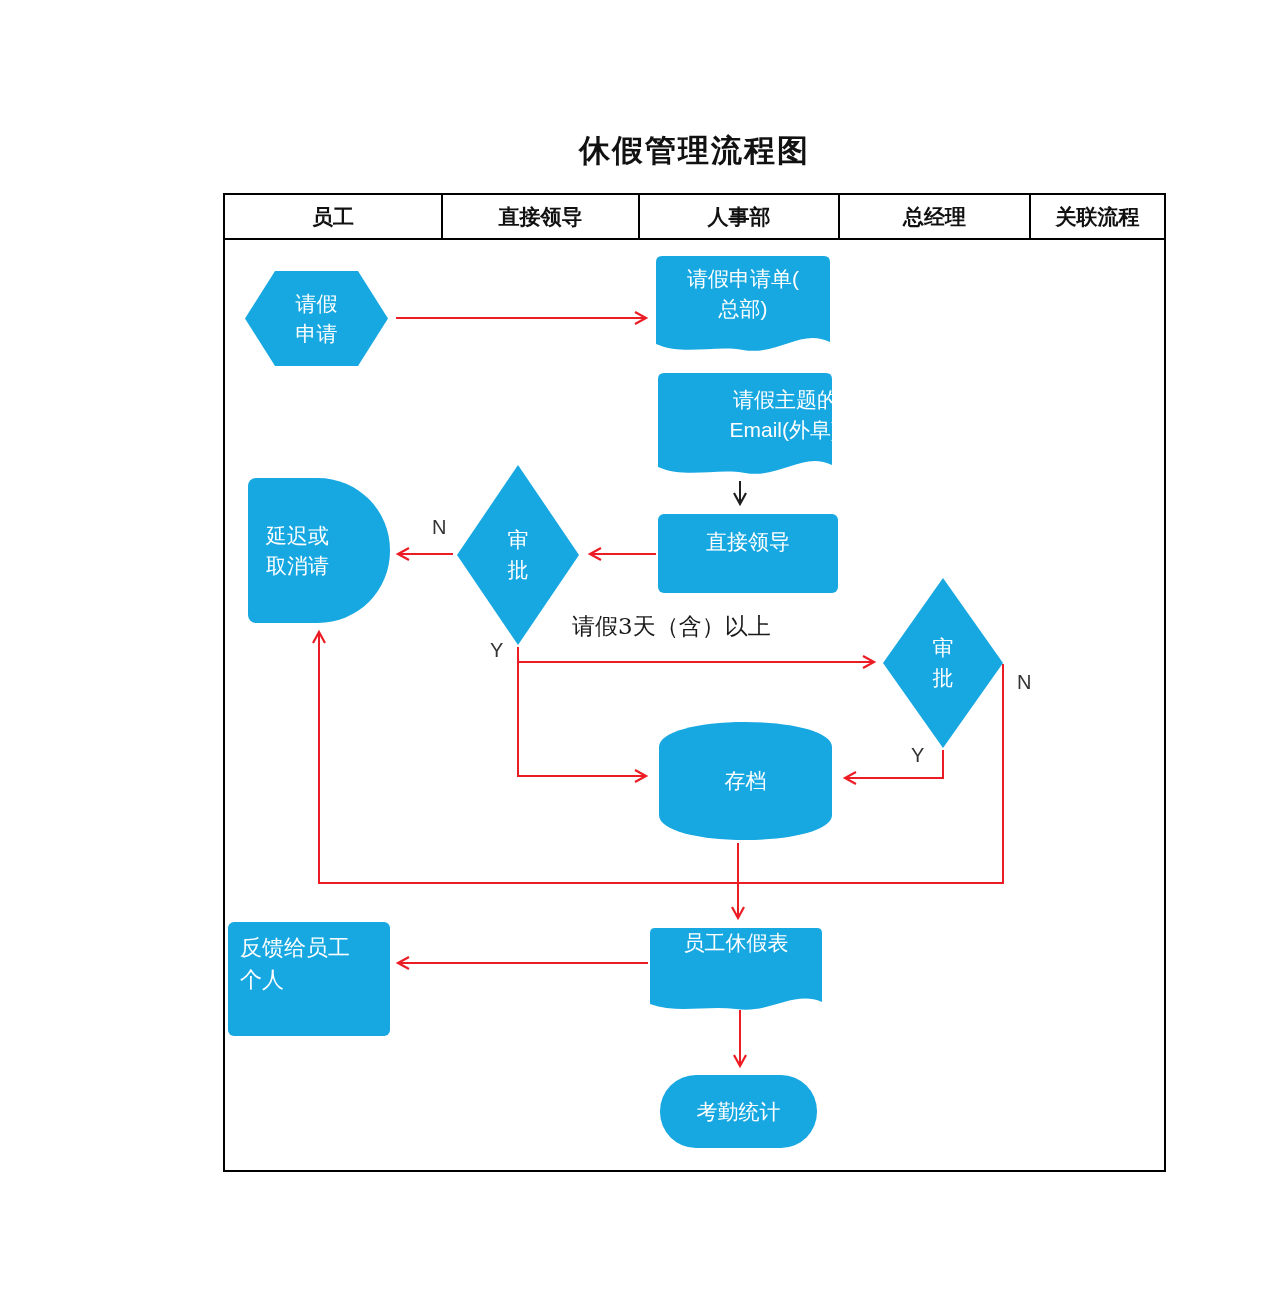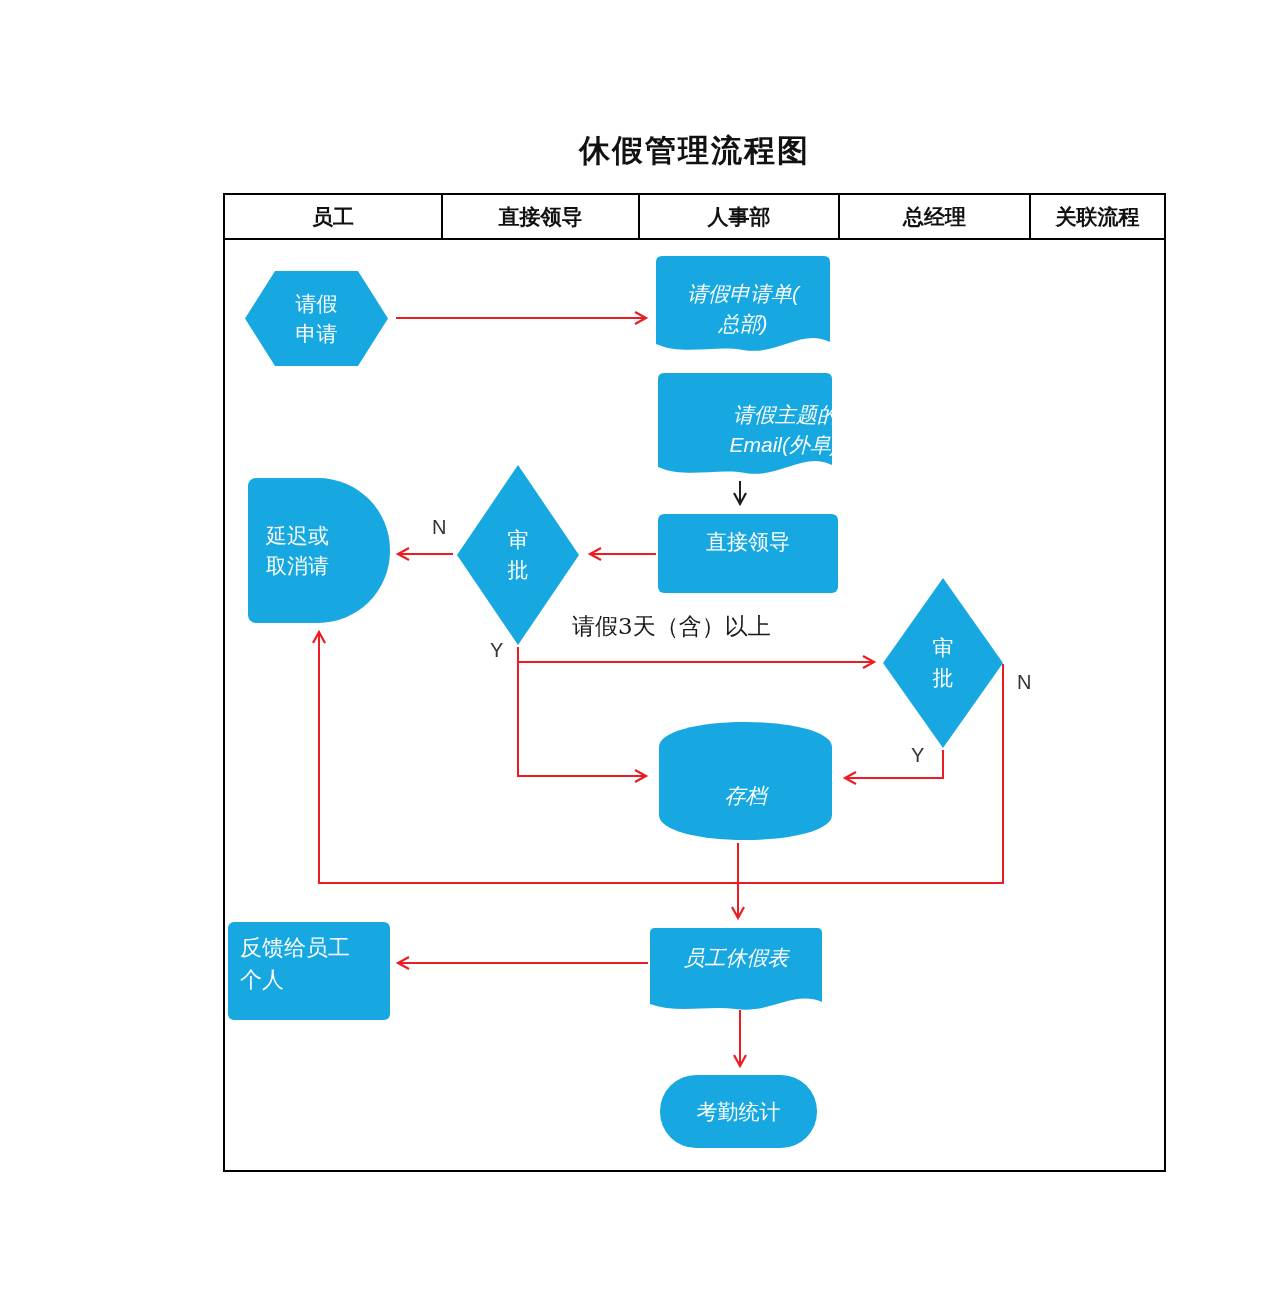--- a/index.html
+++ b/index.html
@@ -22,21 +22,21 @@
   .fill{background:#17a8e2;}
   .center{display:flex;align-items:center;justify-content:center;text-align:right;}
 
   .hexagon{clip-path:polygon(21% 0%,79% 0%,100% 50%,79% 100%,21% 100%,0% 50%);}
   .diamond{clip-path:polygon(50% 0%,100% 50%,50% 100%,0% 50%);}
   .delay-shape{border-radius:8px 72px 72px 8px;}
   .rounded{border-radius:36px;}
   .rect-small-radius{border-radius:6px;}
 
   .doc-node svg,.drum-node svg{position:absolute;left:0;top:0;}
-  .doc-text{position:absolute;left:0;top:15px;width:100%;font-style:italic;}
+  .doc-text{position:absolute;left:0;top:0;width:100%;}
 
   .edge-label{position:absolute;font-size:20px;color:#333;}
   .condition-label{position:absolute;font-size:23px;color:#1a1a1a;
                    font-family:"DejaVu Serif","Liberation Serif",serif;}
 
   svg.connector-layer{position:absolute;left:0;top:0;pointer-events:none;}
   .edge-red{stroke:#ec1c24;stroke-width:2;fill:none;}
   .edge-black{stroke:#1f1f1f;stroke-width:2;fill:none;}
 </style>
 </head>
@@ -115,21 +115,21 @@
     <div class="doc-text center" style="height:124px;">存档</div>
   </div>
 
   <div class="node doc-node" style="left:650px;top:928px;width:172px;height:92px;">
     <svg width="172" height="92" viewBox="0 0 172 92">
       <path d="M0,5 Q0,0 5,0 L167,0 Q172,0 172,5 L172,74 C144,62 120,86 86,81 C57,77 28,86 0,76 Z" fill="#17a8e2"></path>
     </svg>
     <div class="doc-text" style="text-align:center;">员工休假表</div>
   </div>
 
-  <div class="node fill rect-small-radius" style="left:228px;top:922px;width:162px;height:98px;padding:10px 0 0 12px;font-size:22px;line-height:32px;">反馈给员工
+  <div class="node fill rect-small-radius" style="left:228px;top:922px;width:162px;height:114px;padding:10px 0 0 12px;font-size:22px;line-height:32px;">反馈给员工
 个人</div>
 
   <div class="node fill rounded center" style="left:660px;top:1075px;width:157px;height:73px;">考勤统计</div>
 
   <div class="edge-label" style="left:432px;top:516px;">N</div>
   <div class="edge-label" style="left:490px;top:639px;">Y</div>
   <div class="condition-label" style="left:572px;top:611px;">请假3天（含）以上</div>
   <div class="edge-label" style="left:911px;top:744px;">Y</div>
   <div class="edge-label" style="left:1017px;top:671px;">N</div>
 

